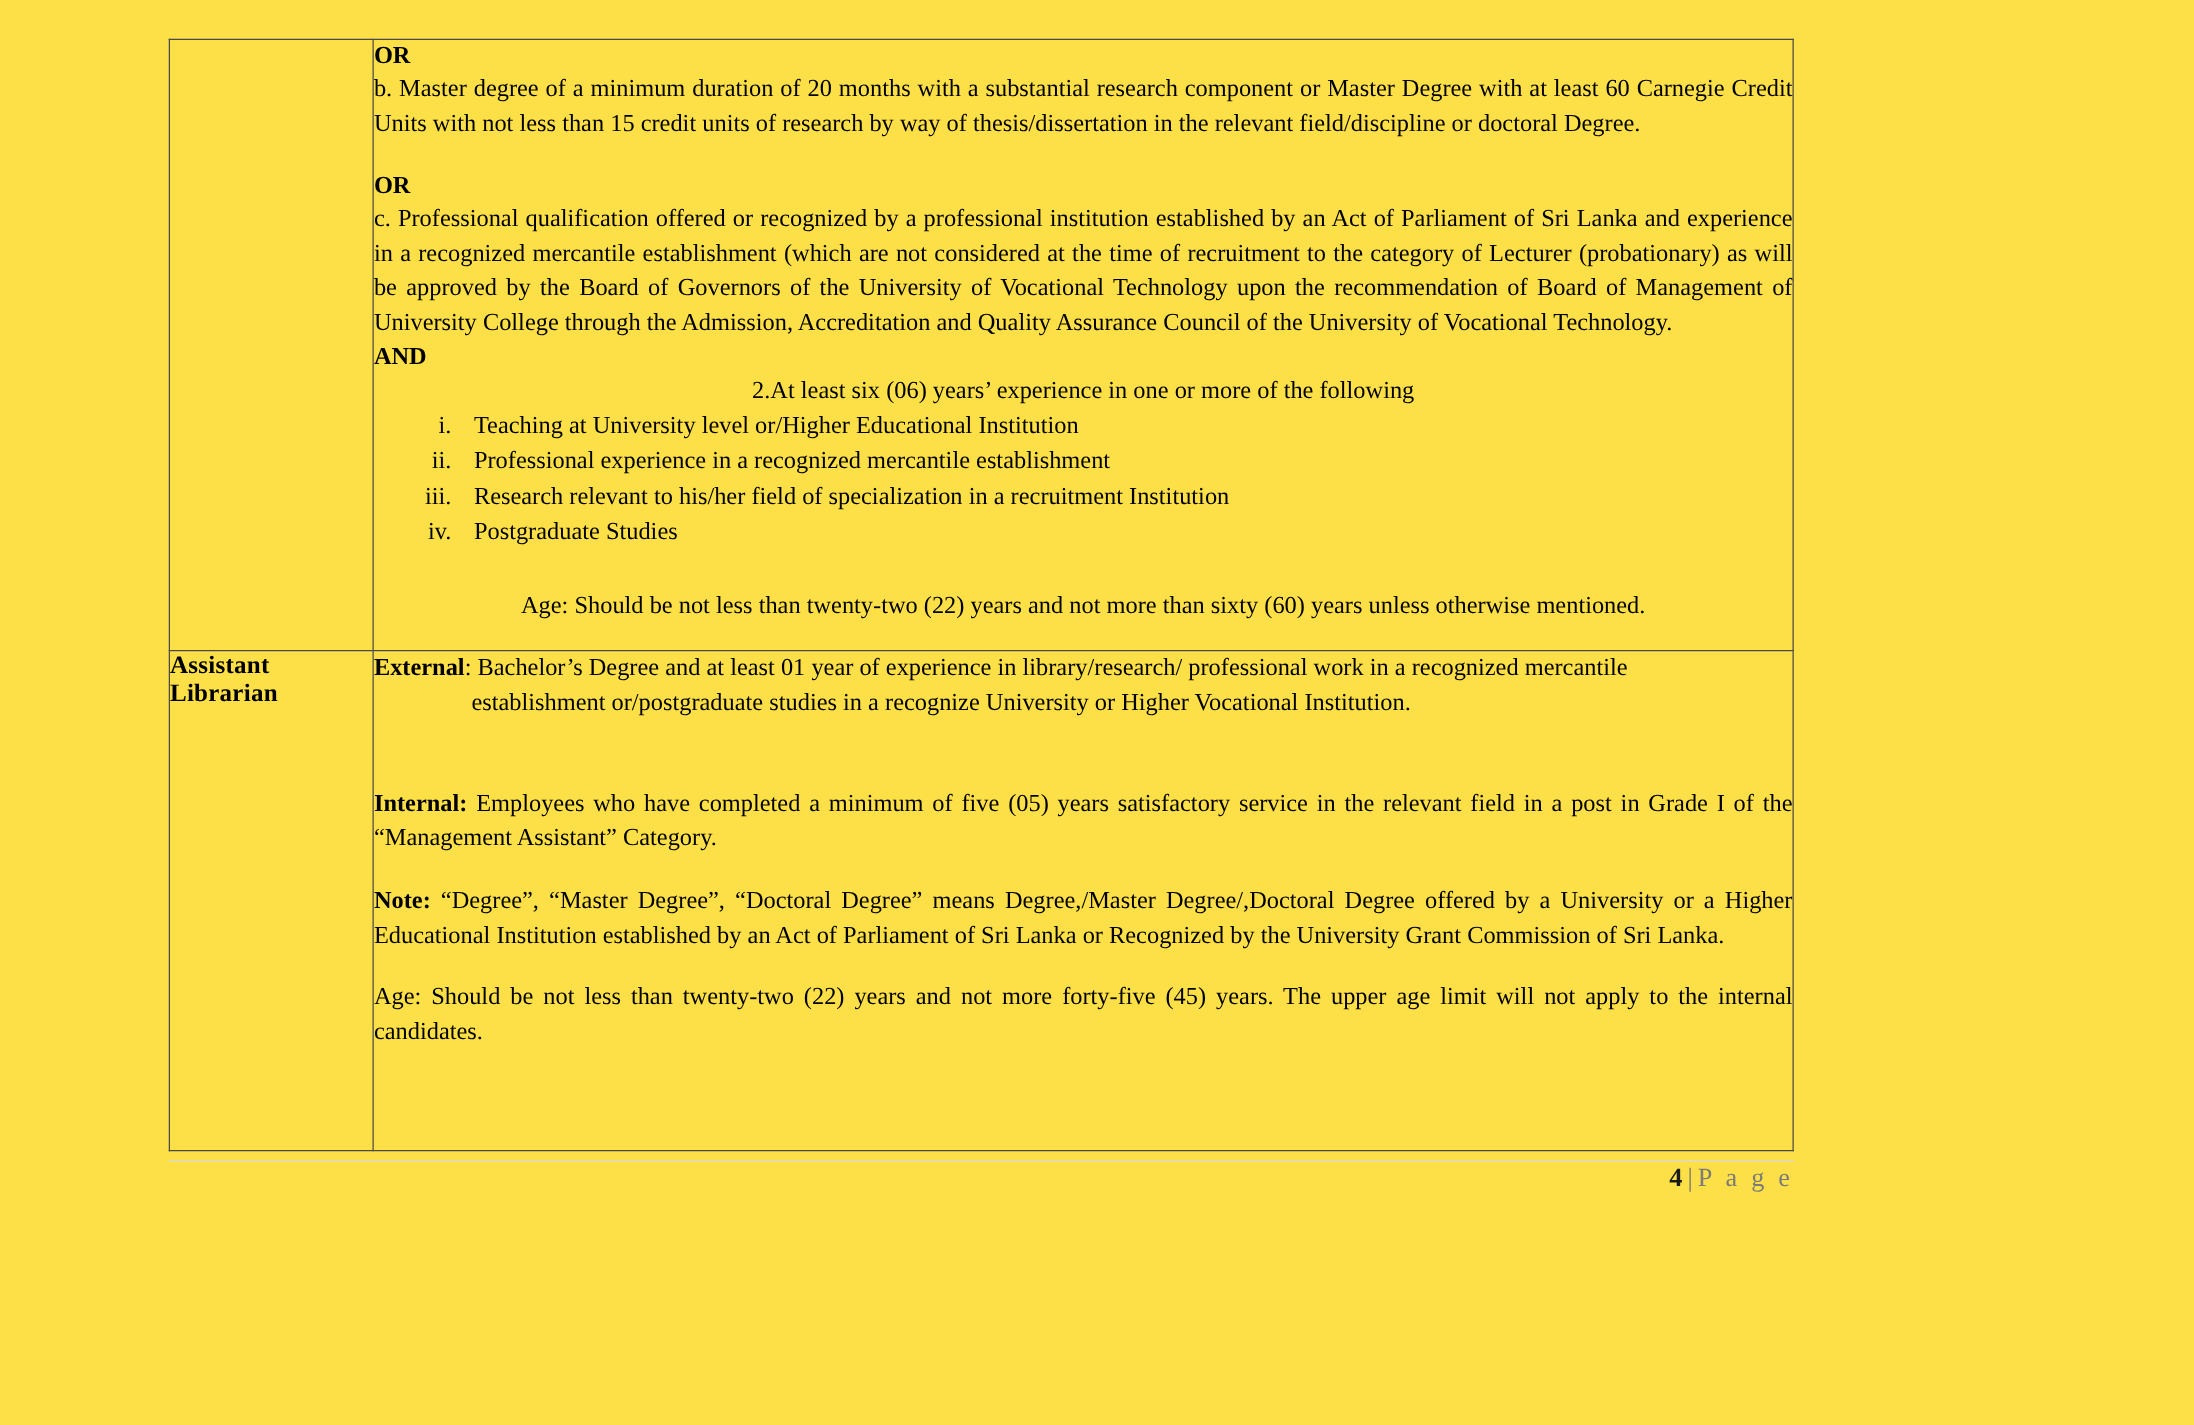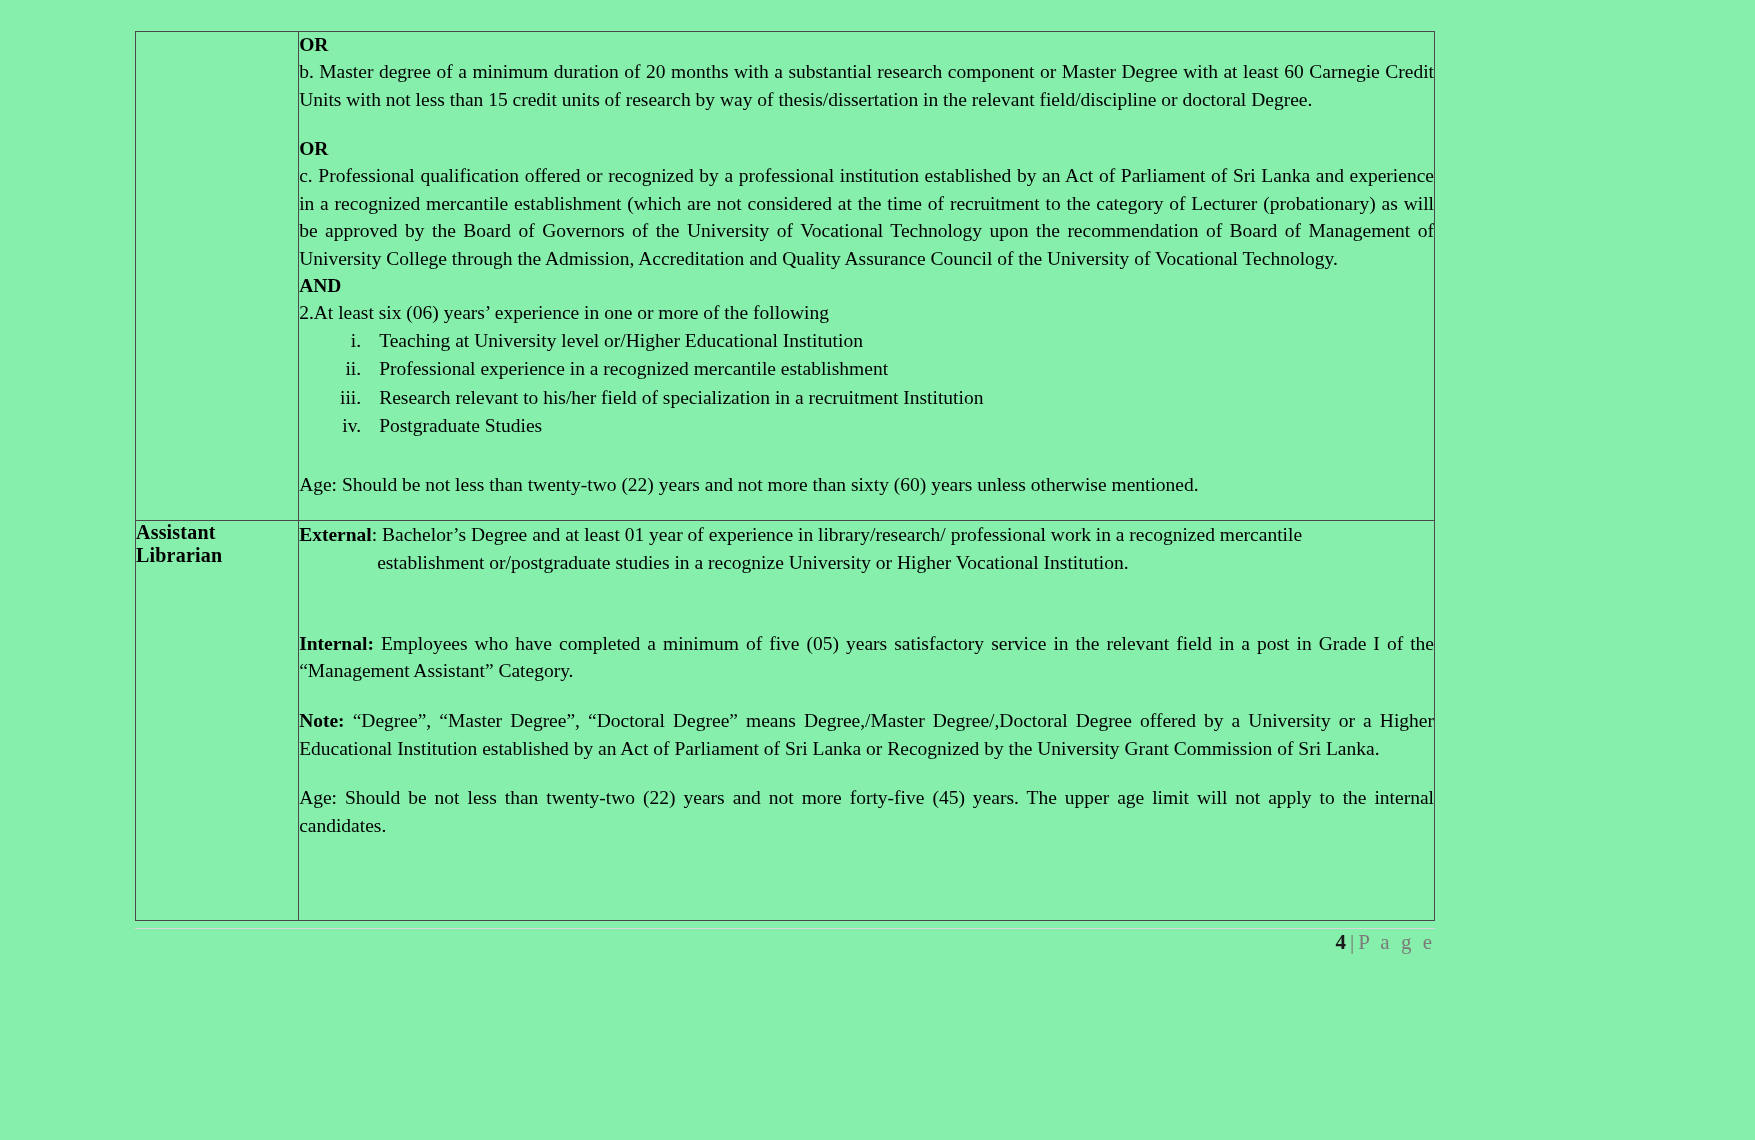--- a/index.html
+++ b/index.html
@@ -13,21 +13,21 @@
     font-family: "Liberation Serif", "DejaVu Serif", serif;
     color: #000000;
     position: relative;
     overflow: hidden;
   }
   .page {
     position: absolute;
     left: 0; top: 0;
     width: 1755px;
     height: 1140px;
-    background: #86efac;
+    background: #fde047;
   }
 
   
   .doc-table {
     position: absolute;
     left: 135px;
     top: 31px;
     width: 1300px;
     border-collapse: collapse;
     table-layout: fixed;
@@ -63,21 +63,21 @@
   .or-line {
     font-weight: bold;
     font-size: 19.5px;
     line-height: 1.35;
   }
   .just {
     text-align: justify;
     text-justify: inter-word;
   }
   .left {
-    text-align: left;
+    text-align: center;
   }
   .gap-sm { height: 13px; }
   .gap-md { height: 22px; }
   .gap-lg { height: 30px; }
   .gap-xl { height: 40px; }
 
   
   .roman-list {
     margin: 0;
     padding: 0;

